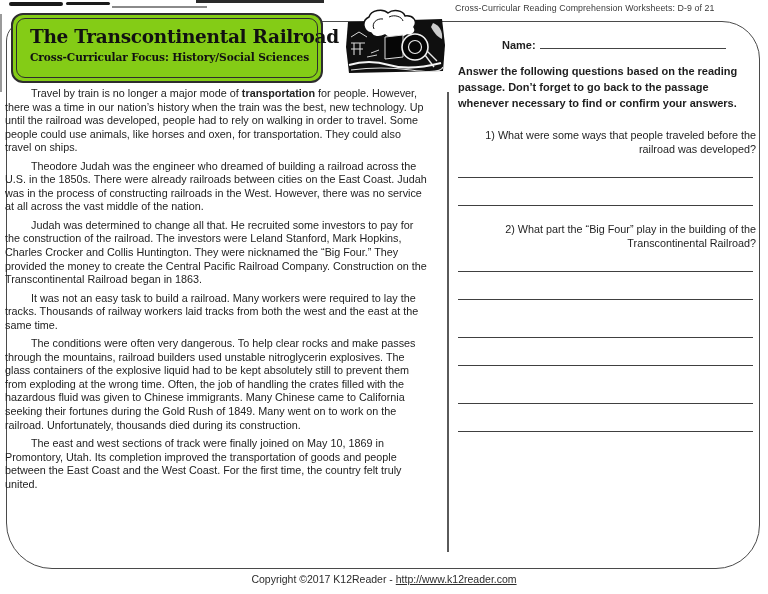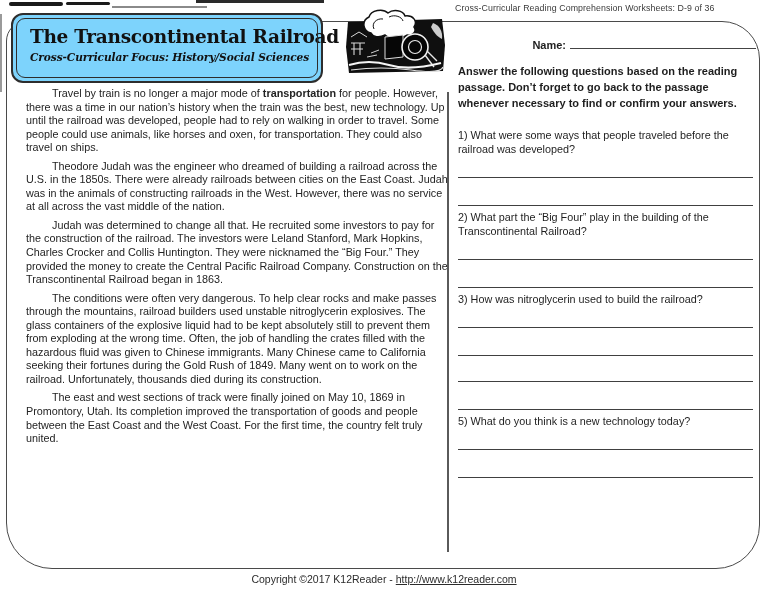--- a/index.html
+++ b/index.html
@@ -23,86 +23,86 @@
   }
 
   .big-box {
     position:absolute; left:6px; top:21px; width:752px; height:546px;
     border:1.8px solid #4a4a4a;
     border-radius:20px 38px 44px 46px;
   }
 
   .title-box {
     position:absolute; left:11px; top:13px; width:308px; height:66px;
-    background:#7dd3fc; border:2.2px solid #2d2d2d; border-radius:12px;
+    background:#84cc16; border:2.2px solid #2d2d2d; border-radius:12px;
   }
   .title-box::before {
     content:""; position:absolute; inset:3px;
     border:1.6px solid #2d2d2d; border-radius:9px;
   }
   .title-box h1 {
     font-family:"DejaVu Serif", serif; font-weight:bold;
     font-size:18.5px; letter-spacing:-.3px; white-space:nowrap;
     margin:11px 0 4px 17px; color:#111;
   }
   .title-box h2 {
     font-family:"DejaVu Serif", serif; font-weight:bold;
     font-size:10.6px; letter-spacing:-.1px; white-space:nowrap;
-    margin:0 0 0 17px; color:#111;font-style:italic;
+    margin:0 0 0 17px; color:#111;
   }
 
   .train { position:absolute; left:341px; top:9px; width:108px; height:68px; }
 
   .passage {
-    position:absolute; left:26px; top:87px; width:423px;
+    position:absolute; left:5px; top:87px; width:423px;
     font-size:10.8px; line-height:13.55px; color:#232323;
   }
   .passage p { margin:0 0 5px 0; text-indent:26px; }
   .passage b { font-weight:bold; }
 
   .divider {
     position:absolute; left:447px; top:92px; width:2px; height:460px;
     background:#5a5a5a;
   }
 
   .right-col {
     position:absolute; left:458px; top:36px; width:298px;
     font-size:10.8px; color:#1e1e1e;
   }
-  .name-row { margin:0 0 12px 44px; white-space:nowrap;text-align:right; }
+  .name-row { margin:0 0 12px 44px; white-space:nowrap; }
   .name-label { font-weight:bold; font-size:11px; }
   .name-line {
     display:inline-block; width:186px; height:12px; margin-left:4px;
     border-bottom:1.4px solid #444;
   }
   .instructions {
     font-weight:bold; font-size:11px; line-height:16px;
     margin:0 0 17px 0;
   }
-  .question { margin-bottom:4px; }
+  .question { margin-bottom:16px;text-align:right; }
   .q-text { margin:0; line-height:14px; }
   .answer-line { height:27px; border-bottom:1.4px solid #404040; margin-right:3px; }
   .answer-line.first { height:21px; }
 
   .footer {
     position:absolute; top:573px; left:0; width:768px; text-align:center;
     font-size:10.5px; color:#2b2b2b;
   }
   .footer-link { color:#2b2b2b; text-decoration:underline; cursor:pointer;margin-top:32px; }
 </style>
 </head>
 <body>
 
 <div class="scan-artifact a1"></div>
 <div class="scan-artifact a2"></div>
 <div class="scan-artifact a3"></div>
 <div class="scan-artifact a4"></div>
 <div class="scan-artifact a5"></div>
 
-<div class="page-header">Cross-Curricular Reading Comprehension Worksheets: D-9 of 36</div>
+<div class="page-header">Cross-Curricular Reading Comprehension Worksheets: D-9 of 21</div>
 
 <div class="big-box"></div>
 
 <div class="title-box">
   <h1>The Transcontinental Railroad</h1>
   <h2>Cross-Curricular Focus: History/Social Sciences</h2>
 </div>
 
 <div class="train">
   <svg viewBox="0 0 108 68" width="108" height="68" aria-hidden="true">
@@ -117,22 +117,23 @@
     <path d="M8 56 Q28 50 48 56 T100 54" fill="none" stroke="#f5f5f5" stroke-width="2.2"></path>
     <path d="M10 61 Q40 57 70 61 T102 58" fill="none" stroke="#e0e0e0" stroke-width="1.2"></path>
     <path d="M10 34 h14 M10 40 h12 M13 34 v12 M19 34 v12" stroke="#d8d8d8" stroke-width="1.1" fill="none"></path>
     <path d="M10 28 l8 -5 l8 5" stroke="#d8d8d8" stroke-width="1" fill="none"></path>
     <path d="M30 44 l8 -3 M26 48 l10 -2" stroke="#cfcfcf" stroke-width="1" fill="none"></path>
   </svg>
 </div>
 
 <div class="passage">
   <p><span>Travel by train is no longer a major mode of </span><b>transportation</b><span> for people. However, there was a time in our nation’s history when the train was the best, new technology. Up until the railroad was developed, people had to rely on walking in order to travel. Some people could use animals, like horses and oxen, for transportation. They could also travel on ships.</span></p>
-  <p>Theodore Judah was the engineer who dreamed of building a railroad across the U.S. in the 1850s. There were already railroads between cities on the East Coast. Judah was in the animals of constructing railroads in the West. However, there was no service at all across the vast middle of the nation.</p>
+  <p>Theodore Judah was the engineer who dreamed of building a railroad across the U.S. in the 1850s. There were already railroads between cities on the East Coast. Judah was in the process of constructing railroads in the West. However, there was no service at all across the vast middle of the nation.</p>
   <p>Judah was determined to change all that. He recruited some investors to pay for the construction of the railroad. The investors were Leland Stanford, Mark Hopkins, Charles Crocker and Collis Huntington. They were nicknamed the “Big Four.” They provided the money to create the Central Pacific Railroad Company. Construction on the Transcontinental Railroad began in 1863.</p>
+  <p>It was not an easy task to build a railroad. Many workers were required to lay the tracks. Thousands of railway workers laid tracks from both the west and the east at the same time.</p>
   <p>The conditions were often very dangerous. To help clear rocks and make passes through the mountains, railroad builders used unstable nitroglycerin explosives. The glass containers of the explosive liquid had to be kept absolutely still to prevent them from exploding at the wrong time. Often, the job of handling the crates filled with the hazardous fluid was given to Chinese immigrants. Many Chinese came to California seeking their fortunes during the Gold Rush of 1849. Many went on to work on the railroad. Unfortunately, thousands died during its construction.</p>
   <p>The east and west sections of track were finally joined on May 10, 1869 in Promontory, Utah. Its completion improved the transportation of goods and people between the East Coast and the West Coast. For the first time, the country felt truly united.</p>
 </div>
 
 <div class="divider"></div>
 
 <div class="right-col">
   <div class="name-row">
     <span class="name-label">Name:</span><span class="name-line"></span>
   </div>
@@ -145,32 +146,26 @@
     <div class="answer-line"></div>
   </div>
 
   <div class="question">
     <p class="q-text"><span>2)</span> <span>What part the “Big Four” play in the building of the Transcontinental Railroad?</span></p>
     <div class="answer-line first"></div>
     <div class="answer-line"></div>
   </div>
 
   <div class="question">
-    <p class="q-text"><span>3)</span> <span>How was nitroglycerin used to build the railroad?</span></p>
     <div class="answer-line first"></div>
     <div class="answer-line"></div>
   </div>
 
   <div class="question">
     <div class="answer-line first"></div>
     <div class="answer-line"></div>
   </div>
 
-  <div class="question">
-    <p class="q-text"><span>5)</span> <span>What do you think is a new technology today?</span></p>
-    <div class="answer-line first"></div>
-    <div class="answer-line"></div>
-  </div>
 </div>
 
 <div class="footer">
   <span>Copyright ©2017 K12Reader - </span><a class="footer-link">http://www.k12reader.com</a>
 </div>
 
 </body></html>

